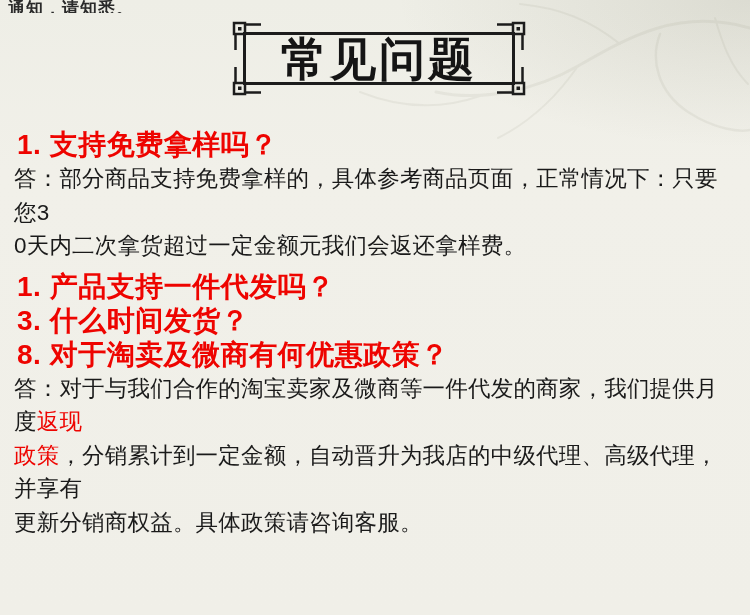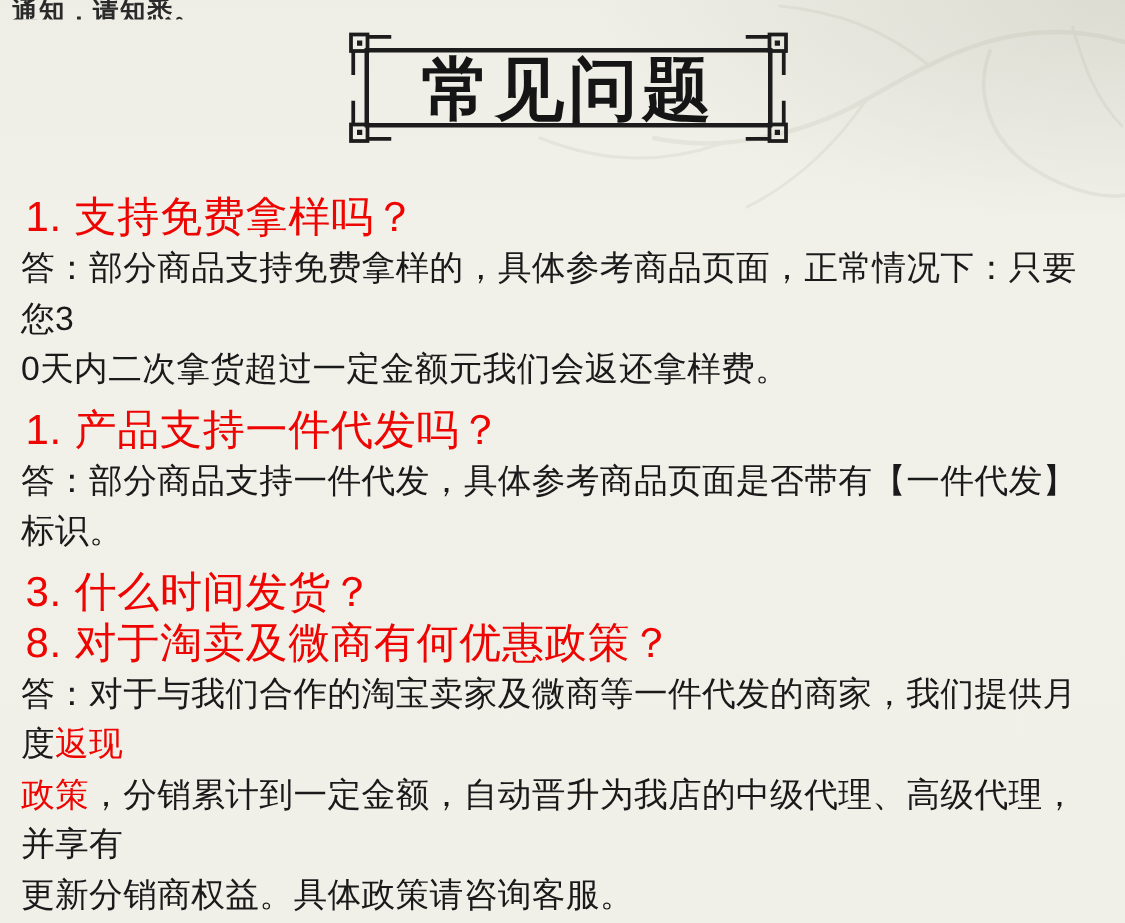--- a/index.html
+++ b/index.html
@@ -50,21 +50,21 @@
   }
   .corner{position:absolute;width:30px;height:30px;}
   .corner.tl{left:-15px;top:-15px;}
   .corner.tr{right:-15px;top:-15px;transform:scaleX(-1);}
   .corner.bl{left:-15px;bottom:-15px;transform:scaleY(-1);}
   .corner.br{right:-15px;bottom:-15px;transform:scale(-1,-1);}
 
   
   .faq{position:absolute;left:14px;top:128px;width:726px;}
   .faq h2{
-    margin:0 0 0 3px;font-size:28px;line-height:34px;font-weight:normal;
+    margin:0 0 0 3px;font-size:28px;line-height:34px;font-weight:bold;
     color:var(--accent-red,#ee0400);letter-spacing:0.5px;white-space:nowrap;
   }
   .faq p{
     margin:0 0 7px 0;font-size:22.5px;line-height:33.5px;font-weight:500;
     color:var(--text-dark,#1a1a1a);white-space:pre-line;letter-spacing:0.2px;
   }
   .faq p .red{color:var(--accent-red,#ee0400);}
 
   
   .watermark{
@@ -127,22 +127,20 @@
   <div class="faq">
 
     <section>
       <h2>1. 支持免费拿样吗？</h2>
       <p>答：部分商品支持免费拿样的，具体参考商品页面，正常情况下：只要您3
 0天内二次拿货超过一定金额元我们会返还拿样费。</p>
     </section>
 
     <section>
       <h2>1. 产品支持一件代发吗？</h2>
-      <p>答：部分商品支持一件代发，具体参考商品页面是否带有【一件代发】
-标识。</p>
     </section>
 
     <section>
       <h2>3. 什么时间发货？</h2>
     </section>
 
     <section>
       <h2>8. 对于淘卖及微商有何优惠政策？</h2>
       <p><span>答：对于与我们合作的淘宝卖家及微商等一件代发的商家，我们提供月度</span><span class="red">返现
 政策</span><span>，分销累计到一定金额，自动晋升为我店的中级代理、高级代理，并享有

